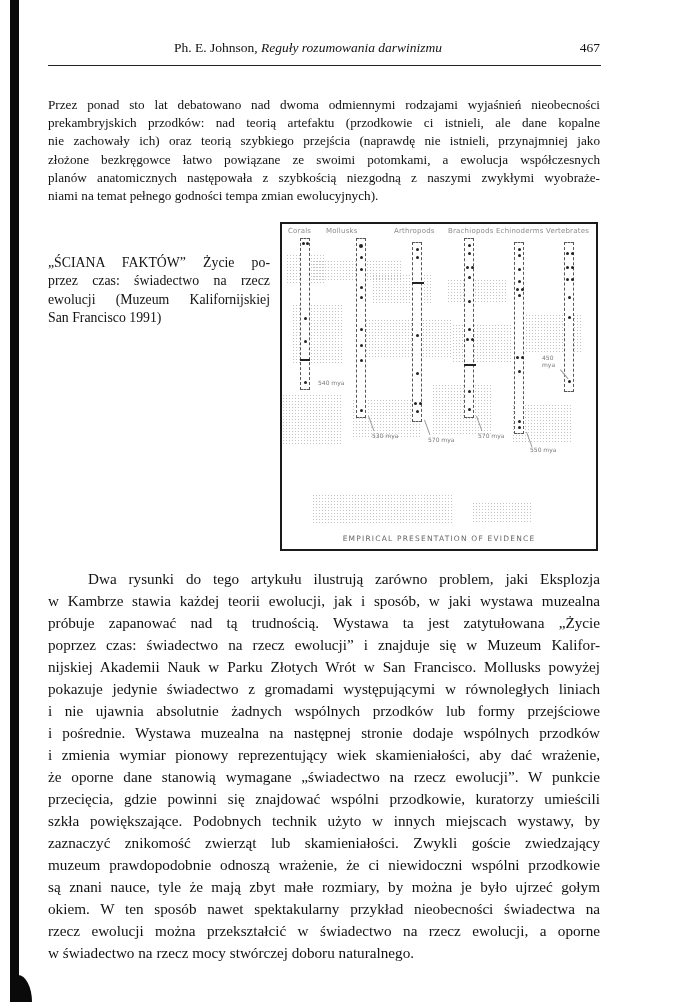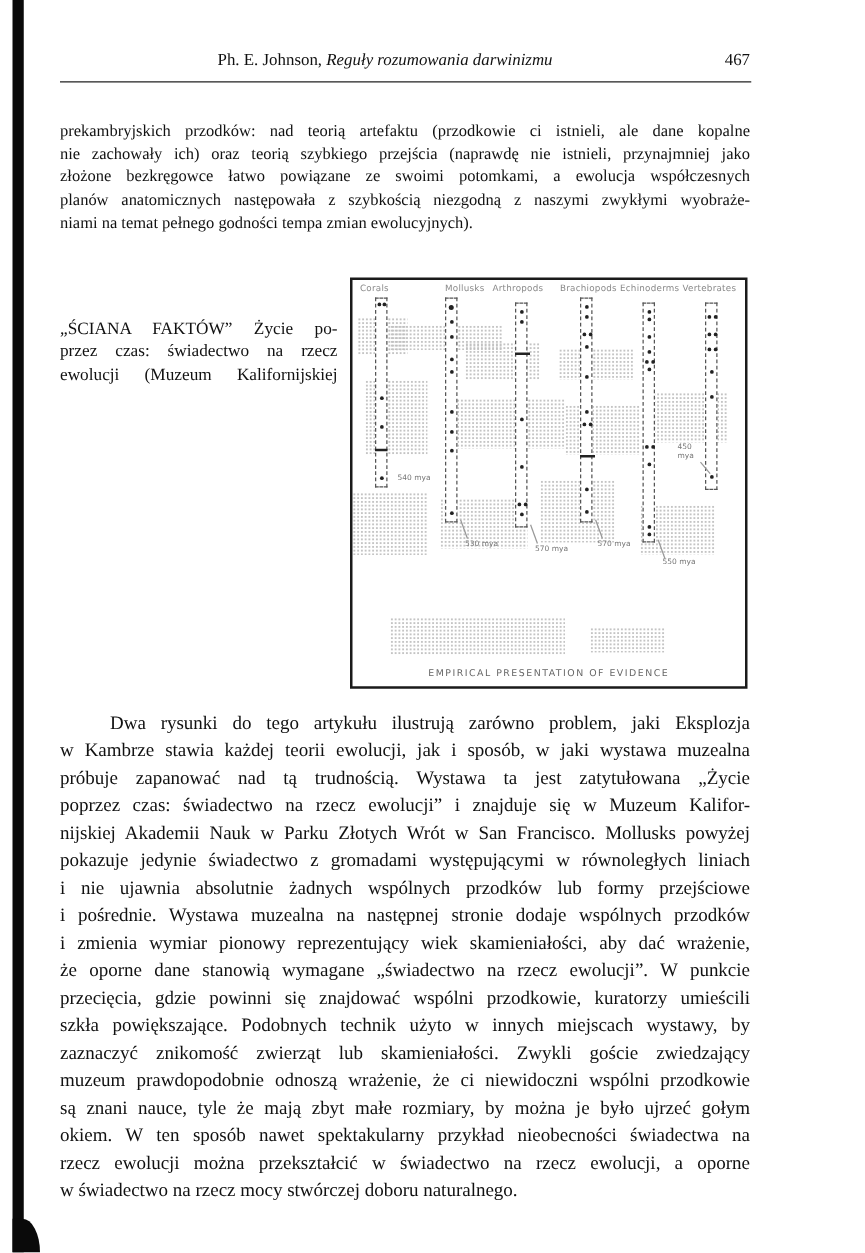--- a/index.html
+++ b/index.html
@@ -86,52 +86,54 @@
 <div class="binding"></div>
 <div class="binding-foot"></div>
 
 <div class="running-head">
   <span class="title"><span>Ph. E. Johnson,</span> <i>Reguły rozumowania darwinizmu</i></span>
   <span class="pageno">467</span>
 </div>
 <div class="head-rule"></div>
 
 <p class="para p1">
+  <span class="line">Przez ponad sto lat debatowano nad dwoma odmiennymi rodzajami wyjaśnień nieobecności</span>
   <span class="line">prekambryjskich przodków: nad teorią artefaktu (przodkowie ci istnieli, ale dane kopalne</span>
   <span class="line">nie zachowały ich) oraz teorią szybkiego przejścia (naprawdę nie istnieli, przynajmniej jako</span>
   <span class="line">złożone bezkręgowce łatwo powiązane ze swoimi potomkami, a ewolucja współczesnych</span>
   <span class="line">planów anatomicznych następowała z szybkością niezgodną z naszymi zwykłymi wyobraże-</span>
   <span class="line last">niami na temat pełnego godności tempa zmian ewolucyjnych).</span>
 </p>
 
 <p class="caption">
   <span class="line">„ŚCIANA FAKTÓW” Życie po-</span>
   <span class="line">przez czas: świadectwo na rzecz</span>
   <span class="line">ewolucji (Muzeum Kalifornijskiej</span>
+  <span class="line last">San Francisco 1991)</span>
 </p>
 
 <div class="figure">
 
   <div class="fig-stipple" style="left:4px;top:30px;width:40px;height:30px;"></div>
   <div class="fig-stipple" style="left:30px;top:36px;width:90px;height:20px;"></div>
   <div class="fig-stipple" style="left:90px;top:50px;width:60px;height:30px;"></div>
   <div class="fig-stipple" style="left:165px;top:55px;width:60px;height:25px;"></div>
   <div class="fig-stipple" style="left:10px;top:80px;width:50px;height:60px;"></div>
   <div class="fig-stipple" style="left:80px;top:95px;width:90px;height:40px;"></div>
   <div class="fig-stipple" style="left:170px;top:100px;width:60px;height:40px;"></div>
   <div class="fig-stipple" style="left:240px;top:90px;width:60px;height:40px;"></div>
   <div class="fig-stipple" style="left:0px;top:170px;width:60px;height:50px;"></div>
   <div class="fig-stipple" style="left:70px;top:175px;width:70px;height:40px;"></div>
   <div class="fig-stipple" style="left:150px;top:160px;width:60px;height:50px;"></div>
   <div class="fig-stipple" style="left:230px;top:180px;width:60px;height:40px;"></div>
   <div class="fig-stipple" style="left:30px;top:270px;width:140px;height:30px;"></div>
   <div class="fig-stipple" style="left:190px;top:278px;width:60px;height:20px;"></div>
 
   <span class="fig-col-label" style="left:6px;">Corals</span>
-  <span class="fig-col-label" style="left:74px;">Mollusks</span>
+  <span class="fig-col-label" style="left:44px;">Mollusks</span>
   <span class="fig-col-label" style="left:112px;">Arthropods</span>
   <span class="fig-col-label" style="left:166px;">Brachiopods</span>
   <span class="fig-col-label" style="left:214px;">Echinoderms</span>
   <span class="fig-col-label" style="left:264px;">Vertebrates</span>
 
   <div class="fig-bar" style="left:18px;top:14px;height:150px;"></div>
   <div class="fig-dot" style="left:20px;top:18px;"></div>
   <div class="fig-dot" style="left:24px;top:18px;"></div>
   <div class="fig-dot" style="left:22px;top:93px;"></div>
   <div class="fig-dot" style="left:22px;top:116px;"></div>

